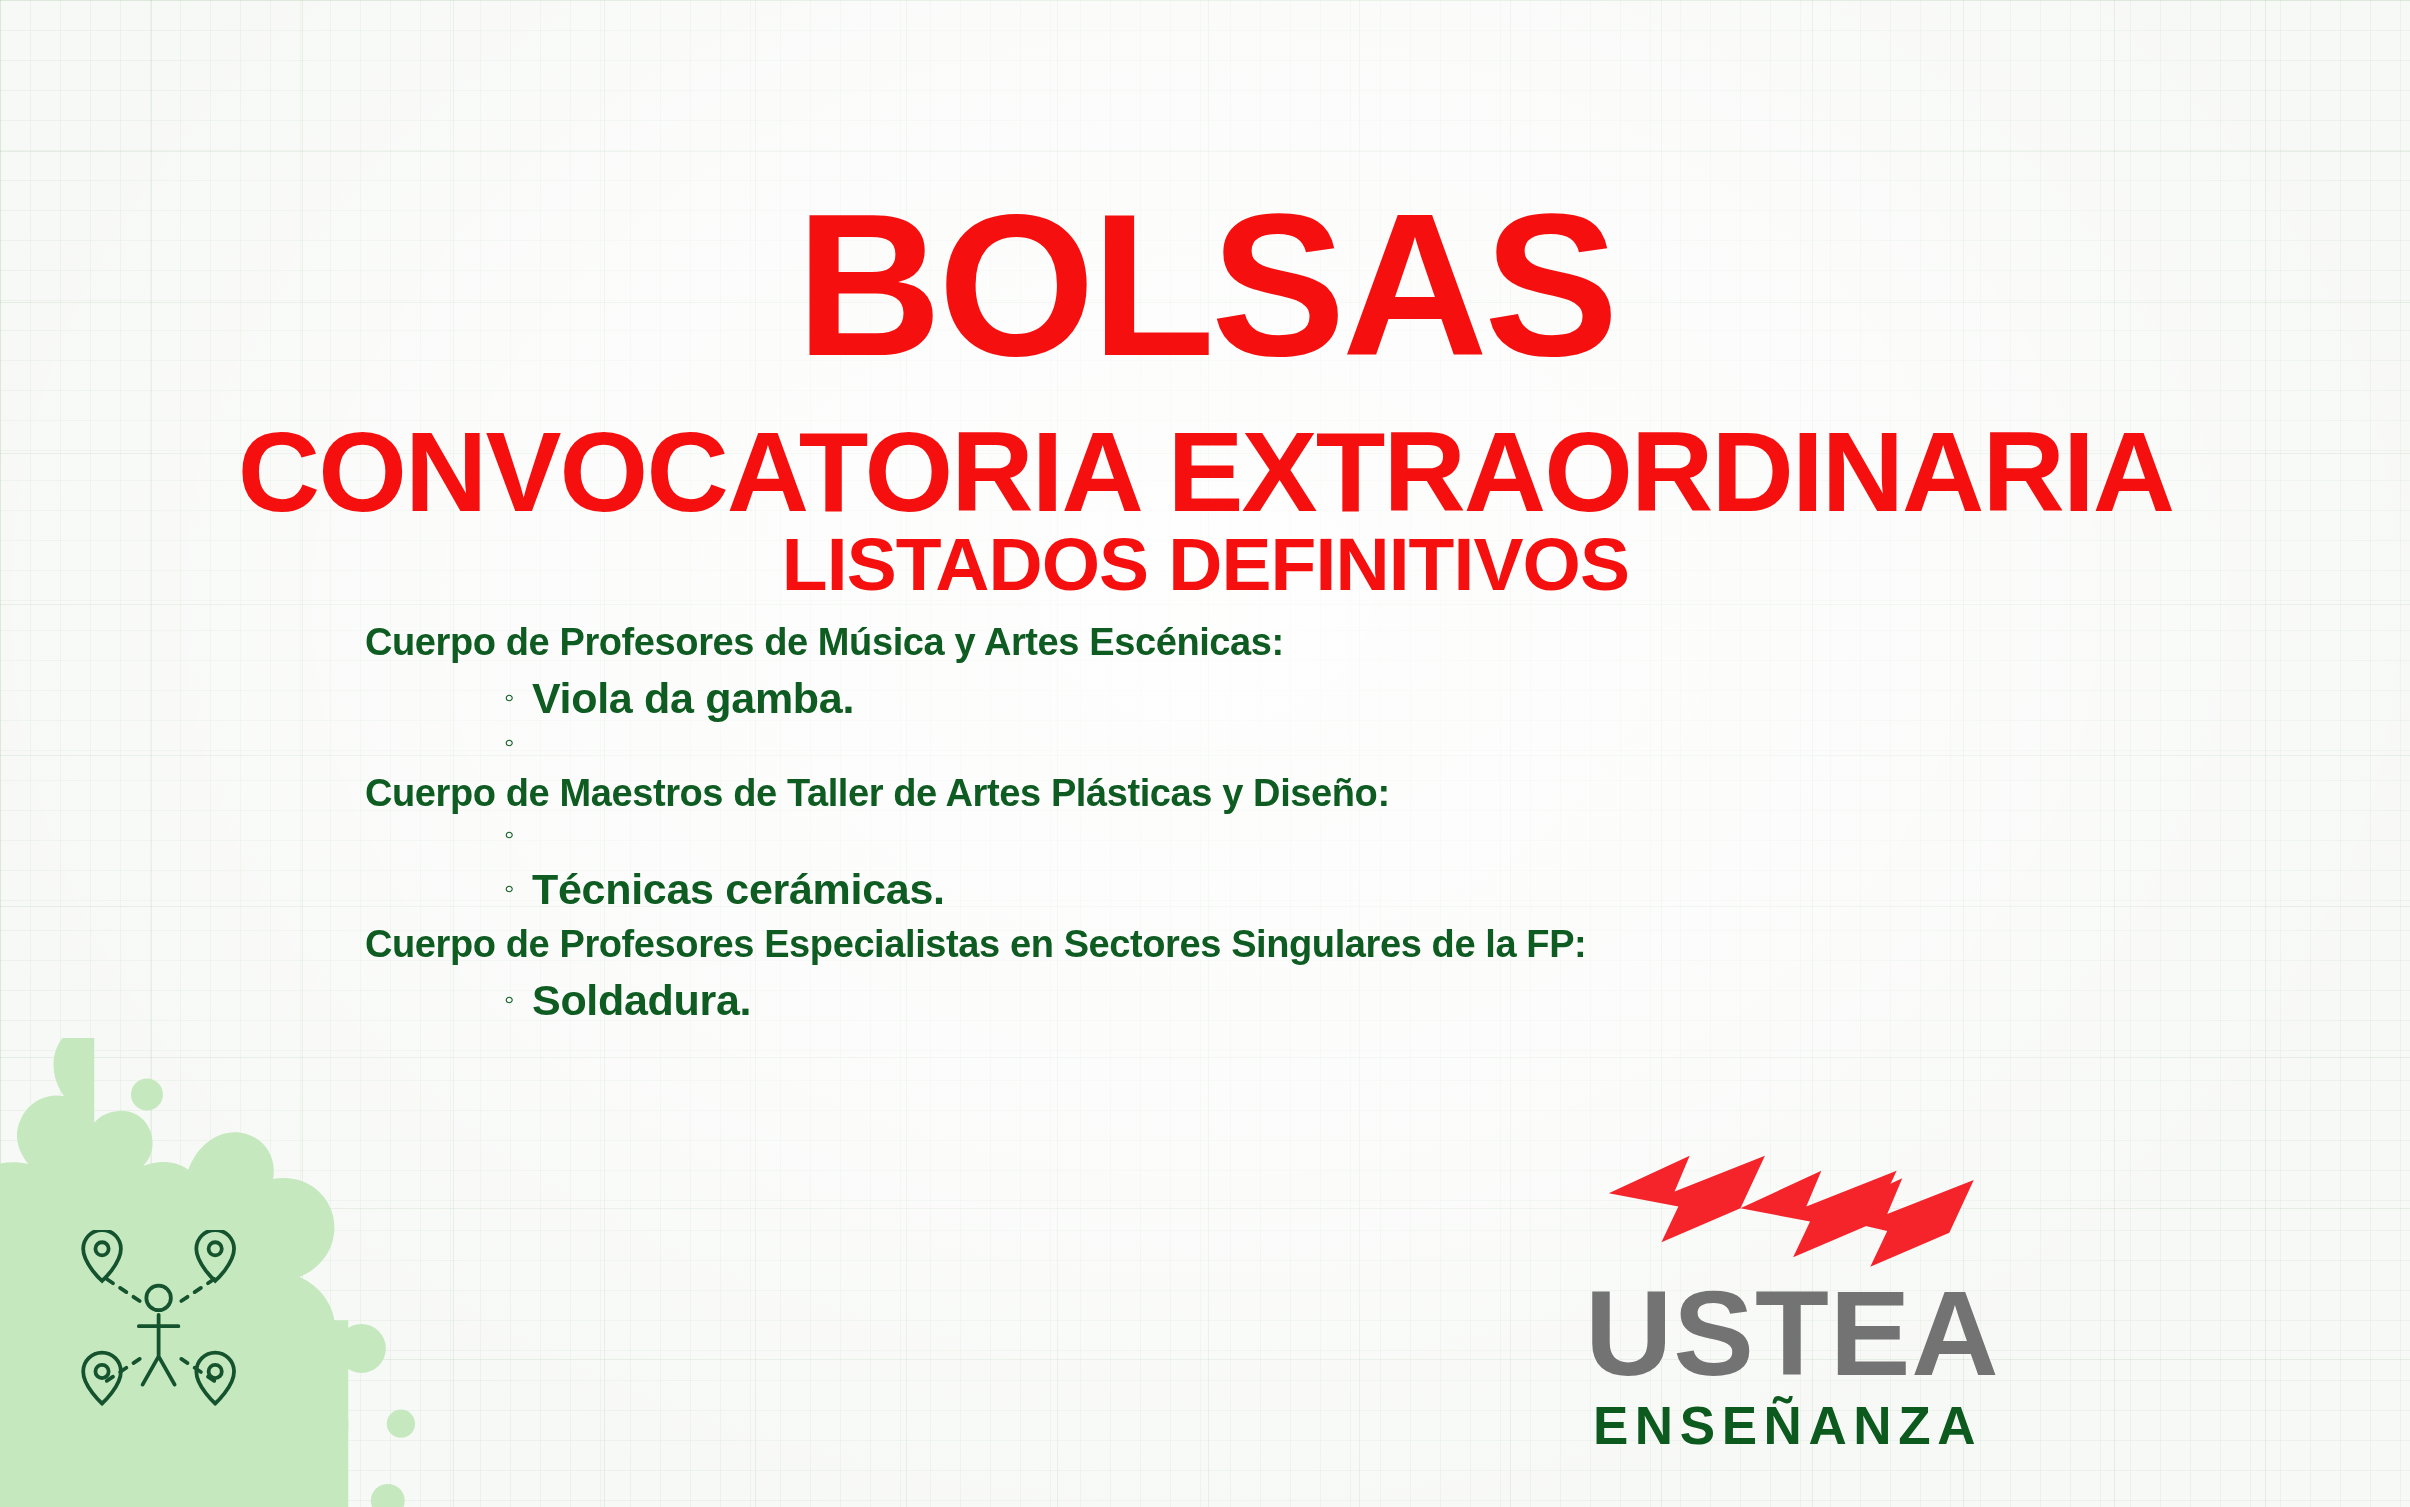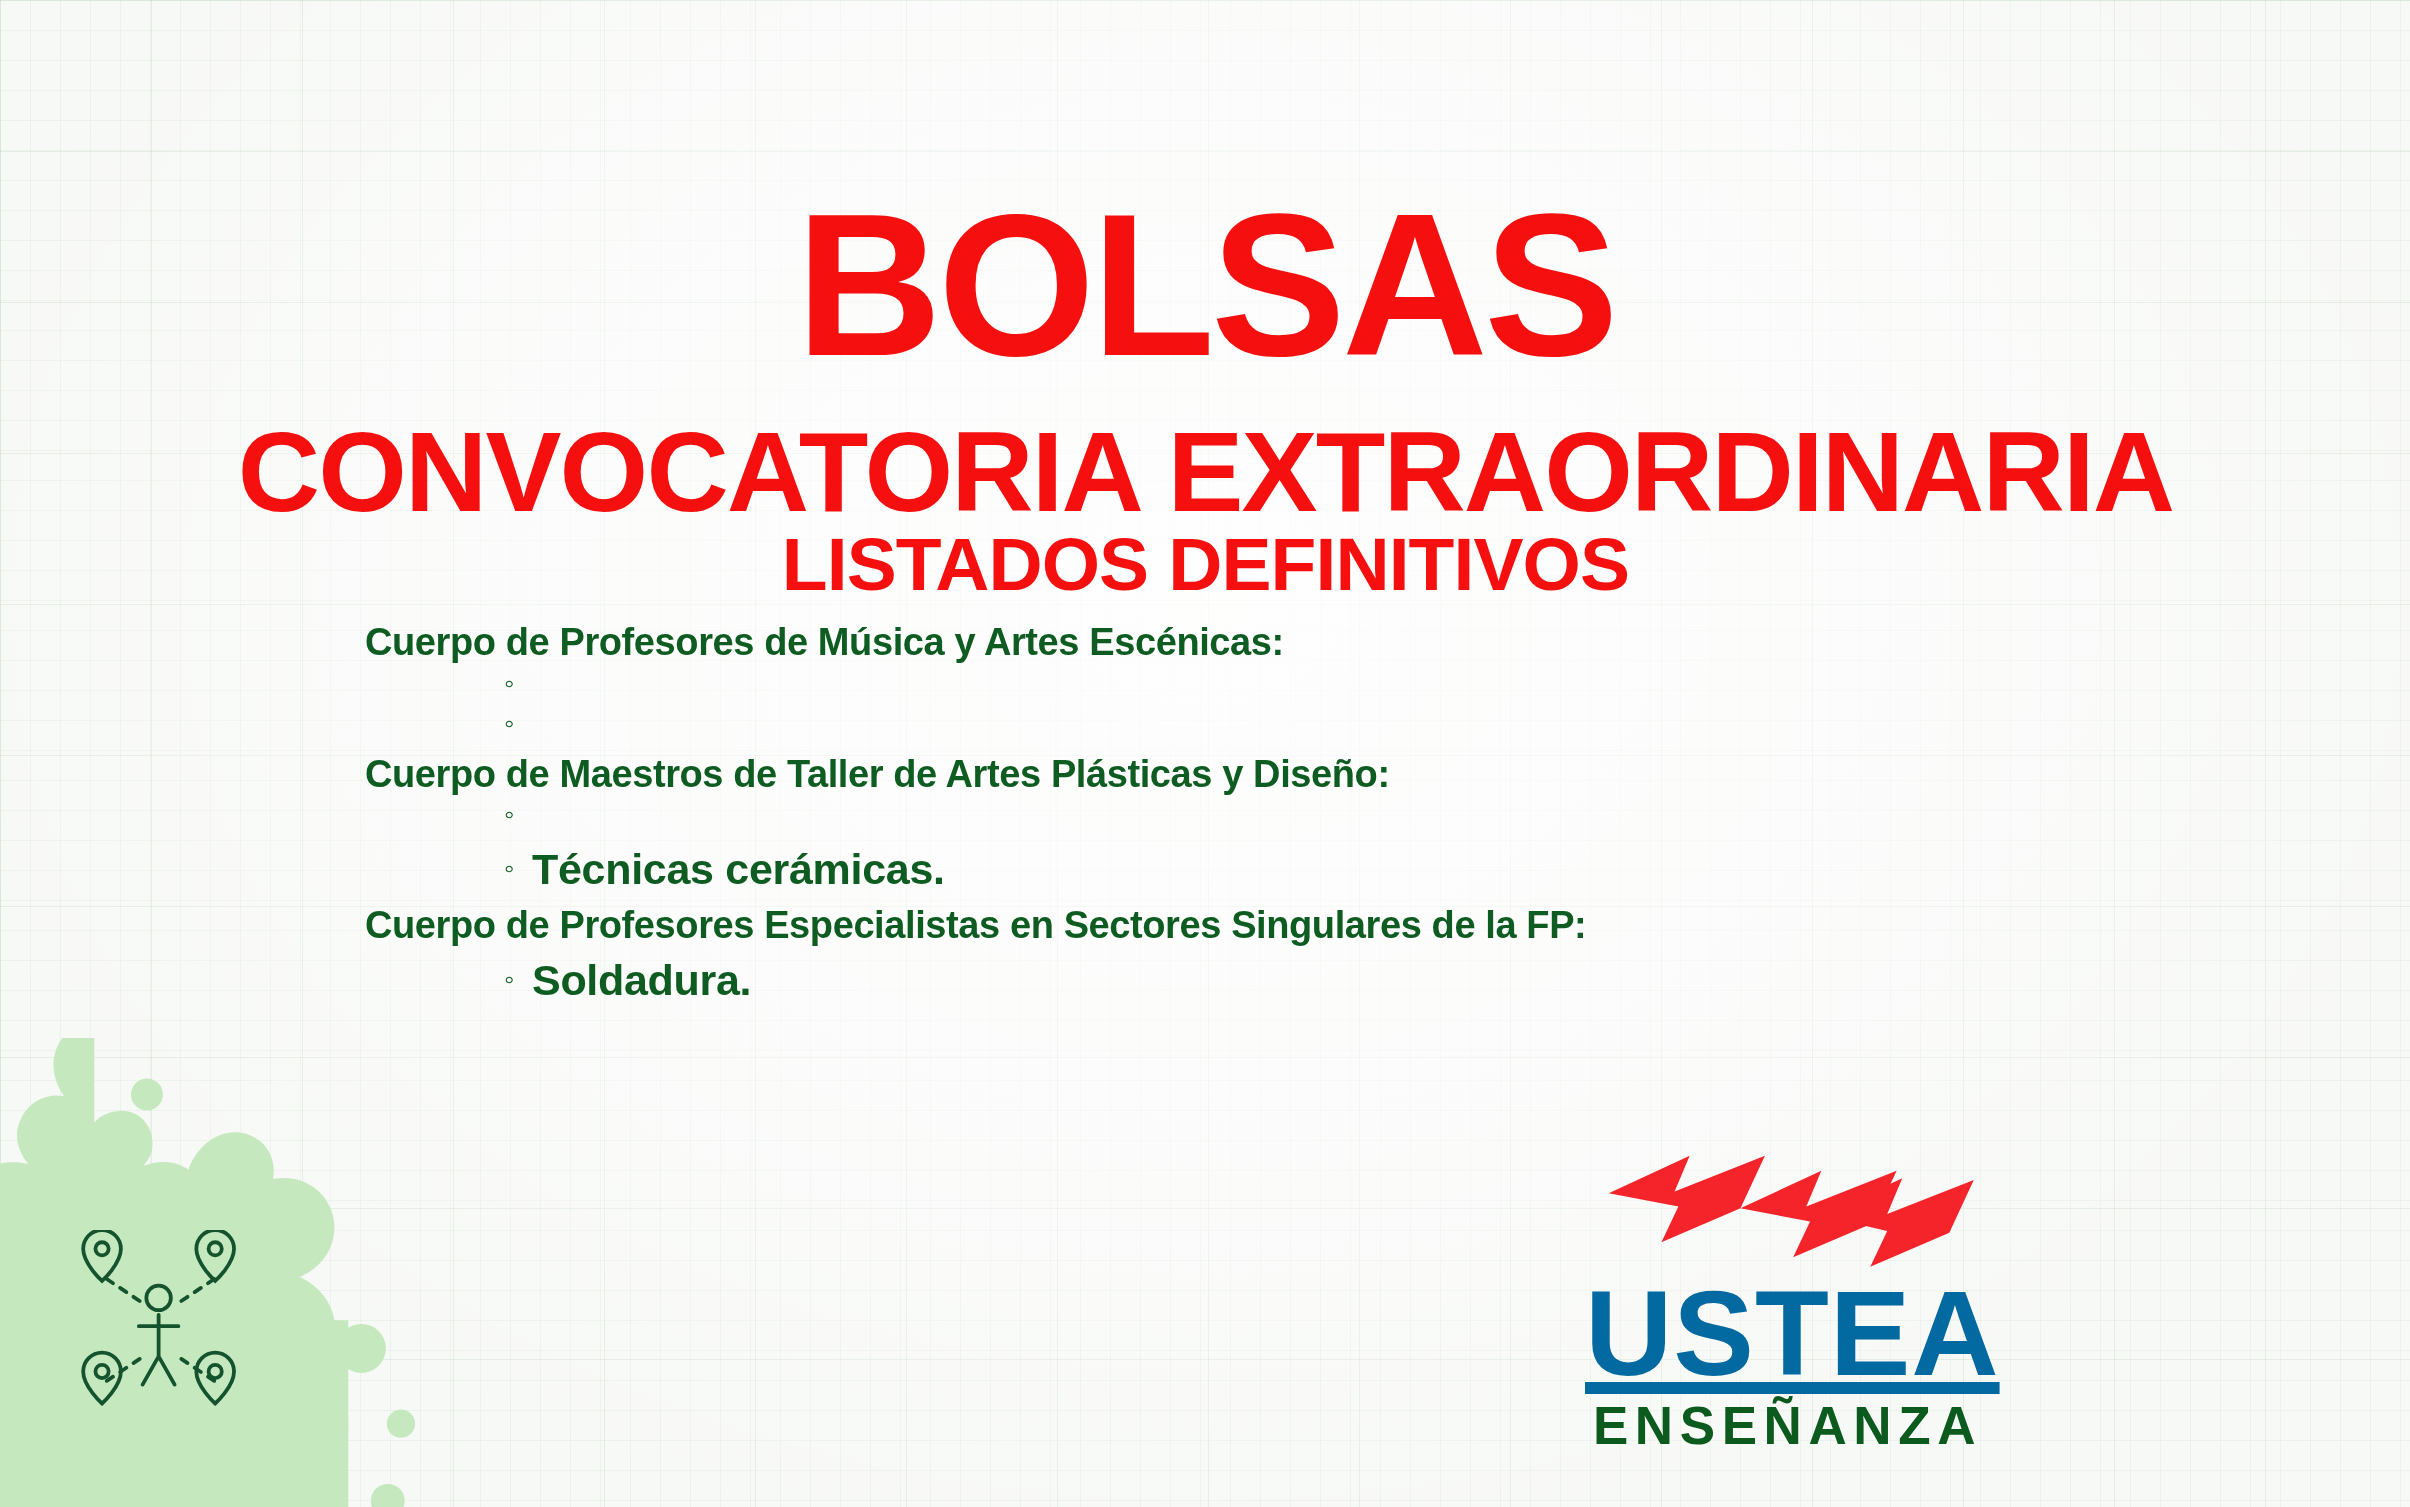--- a/index.html
+++ b/index.html
@@ -143,25 +143,24 @@
     right: 89px;
     bottom: 52px;
     width: 405px;
     z-index: 6;
     text-align: center;
   }
   .logo-bolts { width: 377px; height: 127px; display: block; margin: 0 auto 1.9px auto; }
   .logo-word {
     font-size: 121px;
     font-weight: 800;
-    color: #0369a1;
+    color: #737373;
     letter-spacing: 0.9px;
     line-height: 0.9;
     font-family: "Liberation Sans", sans-serif;
-    text-decoration: underline;
   }
   .logo-sub {
     font-size: 53px;
     font-weight: 800;
     color: #0d5a1f;
     letter-spacing: 6.6px;
     margin-top: 7px;
   }
 </style>
 </head>
@@ -206,20 +205,21 @@
 
   <h1 class="title-main">BOLSAS</h1>
   <h2 class="title-sub1">CONVOCATORIA EXTRAORDINARIA</h2>
   <h3 class="title-sub2">LISTADOS DEFINITIVOS</h3>
 
   <div class="content">
 
     <div class="group-title">Cuerpo de Profesores de Música y Artes Escénicas:</div>
     <div class="bullet-row">
       <span class="bullet-mark">◦</span>
+      <span class="bullet-text">Viola da gamba.</span>
     </div>
     <div class="bullet-row">
       <span class="bullet-mark">◦</span>
     </div>
 
     <div class="group-title">Cuerpo de Maestros de Taller de Artes Plásticas y Diseño:</div>
     <div class="bullet-row">
       <span class="bullet-mark">◦</span>
     </div>
     <div class="bullet-row">

